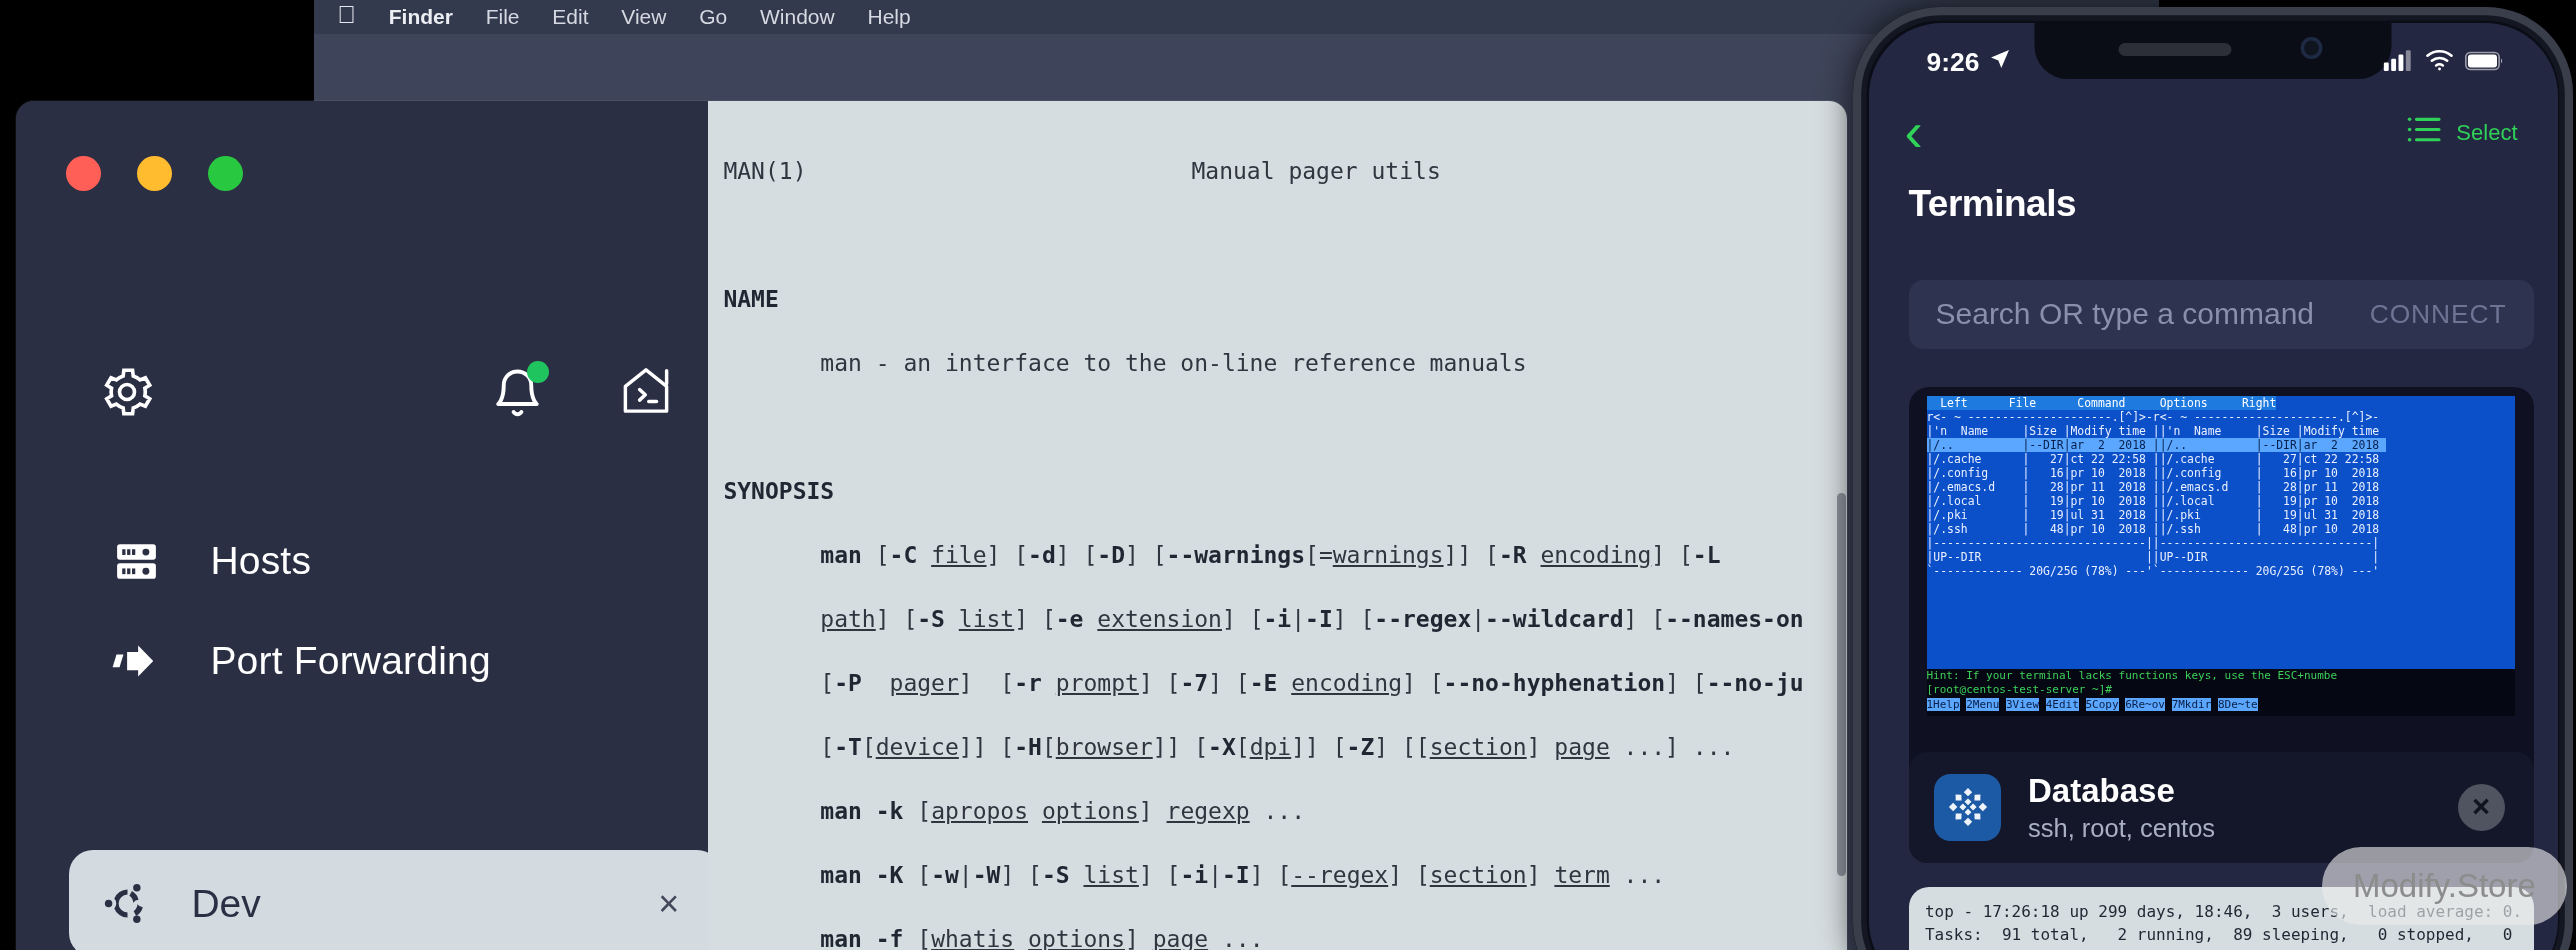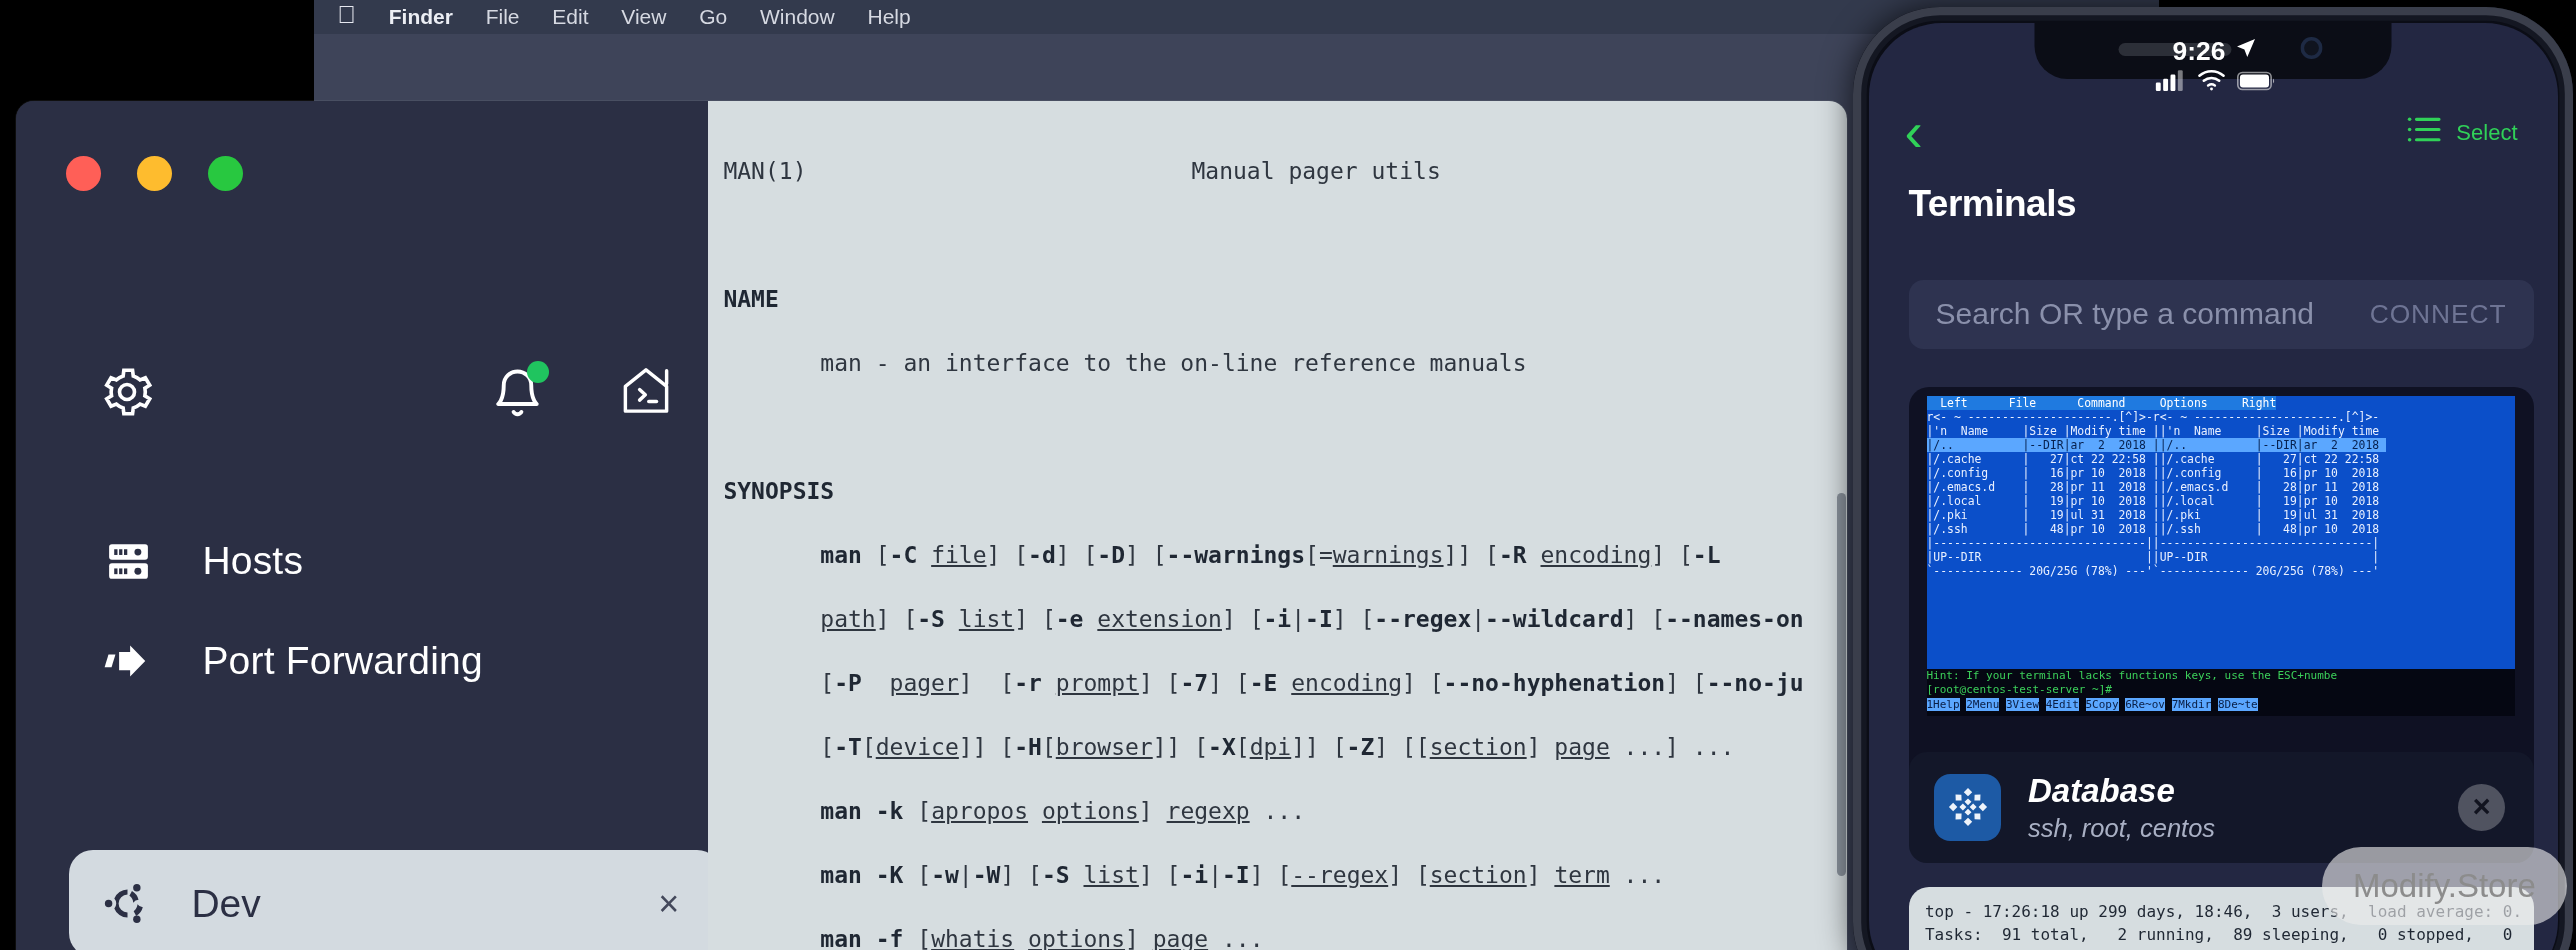--- a/index.html
+++ b/index.html
@@ -56,21 +56,21 @@
     width: 565px; height: 82px;
   }
   .side-icons .gear { position:absolute; left:18px; top:0; }
   .side-icons .bell { position:absolute; left:410px; top:1.8px; }
   .side-icons .home { position:absolute; left:537px; top:0px; }
   .badge-dot {
     position: absolute; right: -3.6px; top: -3.6px;
     width: 22px; height: 22px; border-radius: 50%;
     background:#20c45f;
   }
-  .nav { position: absolute; left: 8px; top: 410px; width: 599px; }
+  .nav { position: absolute; left: 16px; top: 410px; width: 599px; }
   .nav-item {
     display: flex; align-items: center;
     height: 100px; padding-left: 80px; gap: 49px;
     color: #ffffff;
   }
   .nav-item .nav-label { font-size: 39px; letter-spacing: 0.2px; }
   .nav-icon { width: 49px; height: 49px; display:flex; align-items:center; justify-content:center; }
 
   .session-list { position: absolute; left: 53px; top: 749px; width: 652px; }
   .session-item {
@@ -137,21 +137,20 @@
     position: absolute; right: 69px; top: 14.6px; width: 22px; height: 22px;
     background: #10141f; border-radius: 50%;
     box-shadow: inset 0 0 0 3.6px #1e2a44;
   }
   .statusbar {
     position: absolute; left: 0; top: 0; width: 100%; height: 66px;
     display: flex; align-items: center; justify-content: space-between;
     padding: 12.8px 53px 0 58px;
     color: #ffffff; font-size: 26.4px; font-weight: bold;
     z-index: 10;
-    flex-direction: column;
   }
   .sb-right { display:flex; align-items:center; gap: 11px; }
   .phone-nav {
     position: absolute; left: 0; top: 71px; width: 100%; height: 78px;
     display: flex; align-items: center; justify-content: space-between;
     padding: 0 40px 0 36px;
   }
   .back-chevron { color:#30d158; font-size: 55px; line-height: 1; font-weight: 300; }
   .select-btn { display: flex; align-items: center; gap: 14.6px; color:#30d158; font-size: 22px; }
   .phone-title {
@@ -184,21 +183,21 @@
     position: absolute; left: 18px; top: 282px; width: 588px; height: 47px;
     background: #050712;
     font-family: "DejaVu Sans Mono", monospace;
     font-size: 11px; line-height: 14.6px; color: #3cd05a; white-space: pre;
   }
   .mc-footer .fkeys span.v { background:#5ba7ff; color:#0a1f46; }
 
   .host-row {
     position: absolute; left: 40px; top: 729px; width: 625px; height: 111px;
     background: #131729; border-radius: 18px;
-    display: flex; align-items: center; padding: 0 29px 0 25.5px; font-style: italic;
+    display: flex; align-items: center; padding: 0 29px 0 25.5px;
   }
   .host-icon {
     width: 67px; height: 67px; border-radius: 16.4px; background:#1d5aa5;
     display:flex; align-items:center; justify-content:center; flex:0 0 67px;
   }
   .host-text { margin-left: 27px; flex: 1; }
   .host-title { color:#ffffff; font-size: 33px; font-weight: bold; }
   .host-sub { color:#a9b0c4; font-size: 25.5px; margin-top: 3.6px; }
   .host-close {
     width: 47px; height: 47px; border-radius: 50%;

